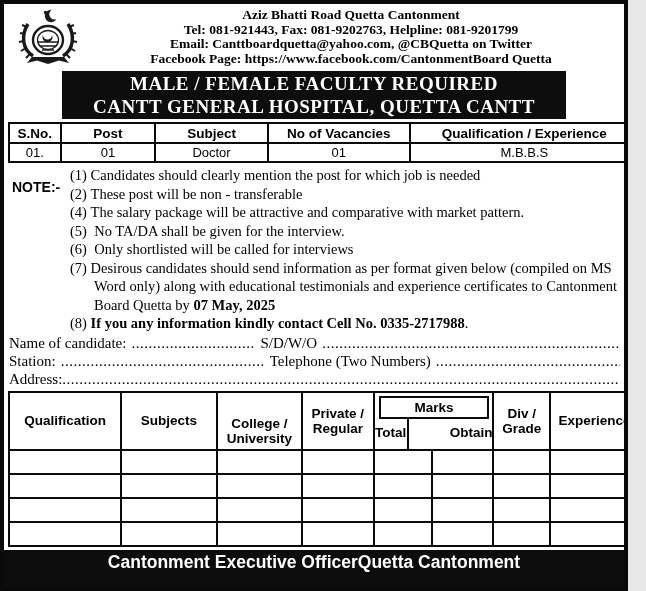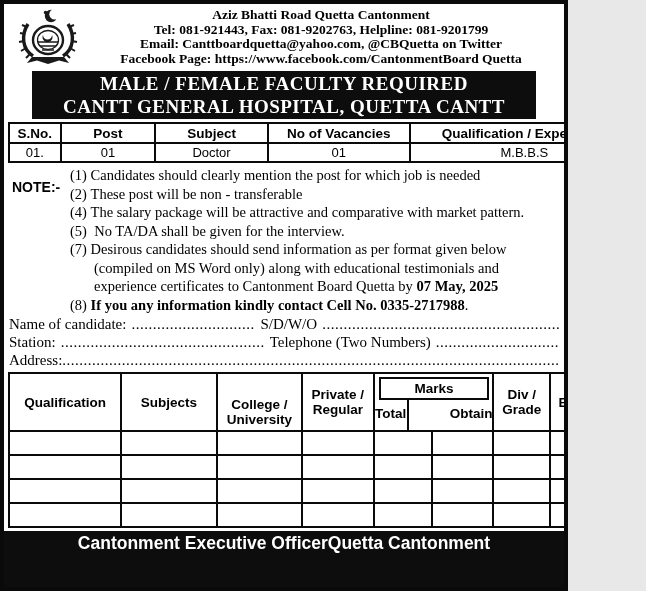--- a/index.html
+++ b/index.html
@@ -1,18 +1,18 @@
 <!DOCTYPE html>
 <html><head>
 <meta charset="utf-8">
 <style>
   * { margin:0; padding:0; box-sizing:border-box; }
   html,body { width:646px; height:591px; background:#e8e8e8; }
   .page {
-    width:568px; height:591px; background:#ffffff;
+    width:628px; height:591px; background:#ffffff;
     border:4px solid #0a0a0a; overflow:hidden;
     font-family:"Liberation Serif", serif; color:#000;
     display:flex; flex-direction:column;
   }
   
   .header { display:flex; align-items:flex-start; padding:3px 6px 1px 8px; height:64px; }
   .logo { width:72px; height:58px; flex:0 0 72px; }
   .header-text { flex:1; text-align:center; font-weight:bold; font-size:13.5px; line-height:14.6px; padding-top:1px; }
   
   .banner {
@@ -126,20 +126,23 @@
     <div class="note-item">
       <span>(2)</span>&nbsp;<span>These post will be non - transferable</span>
     </div>
     <div class="note-item">
       <span>(4)</span>&nbsp;<span>The salary package will be attractive and comparative with market pattern.</span>
     </div>
     <div class="note-item">
       <span>(5)</span>&nbsp;&nbsp;<span>No TA/DA shall be given for the interview.</span>
     </div>
     <div class="note-item">
+      <span>(6)</span>&nbsp;&nbsp;<span>Only shortlisted will be called for interviews</span>
+    </div>
+    <div class="note-item">
       <span>(7)</span>&nbsp;<span>Desirous candidates should send information as per format given below (compiled on MS Word only) along  with educational testimonials and experience certificates to Cantonment Board Quetta by </span><span class="note-bold">07 May, 2025</span>
     </div>
     <div class="note-item">
       <span>(8)</span>&nbsp;<span class="note-bold">If you any information kindly contact Cell No. 0335-2717988</span><span>.</span>
     </div>
   </div>
 
   <div class="form">
     <div class="form-line">
       <span class="form-label">Name of candidate:</span>

